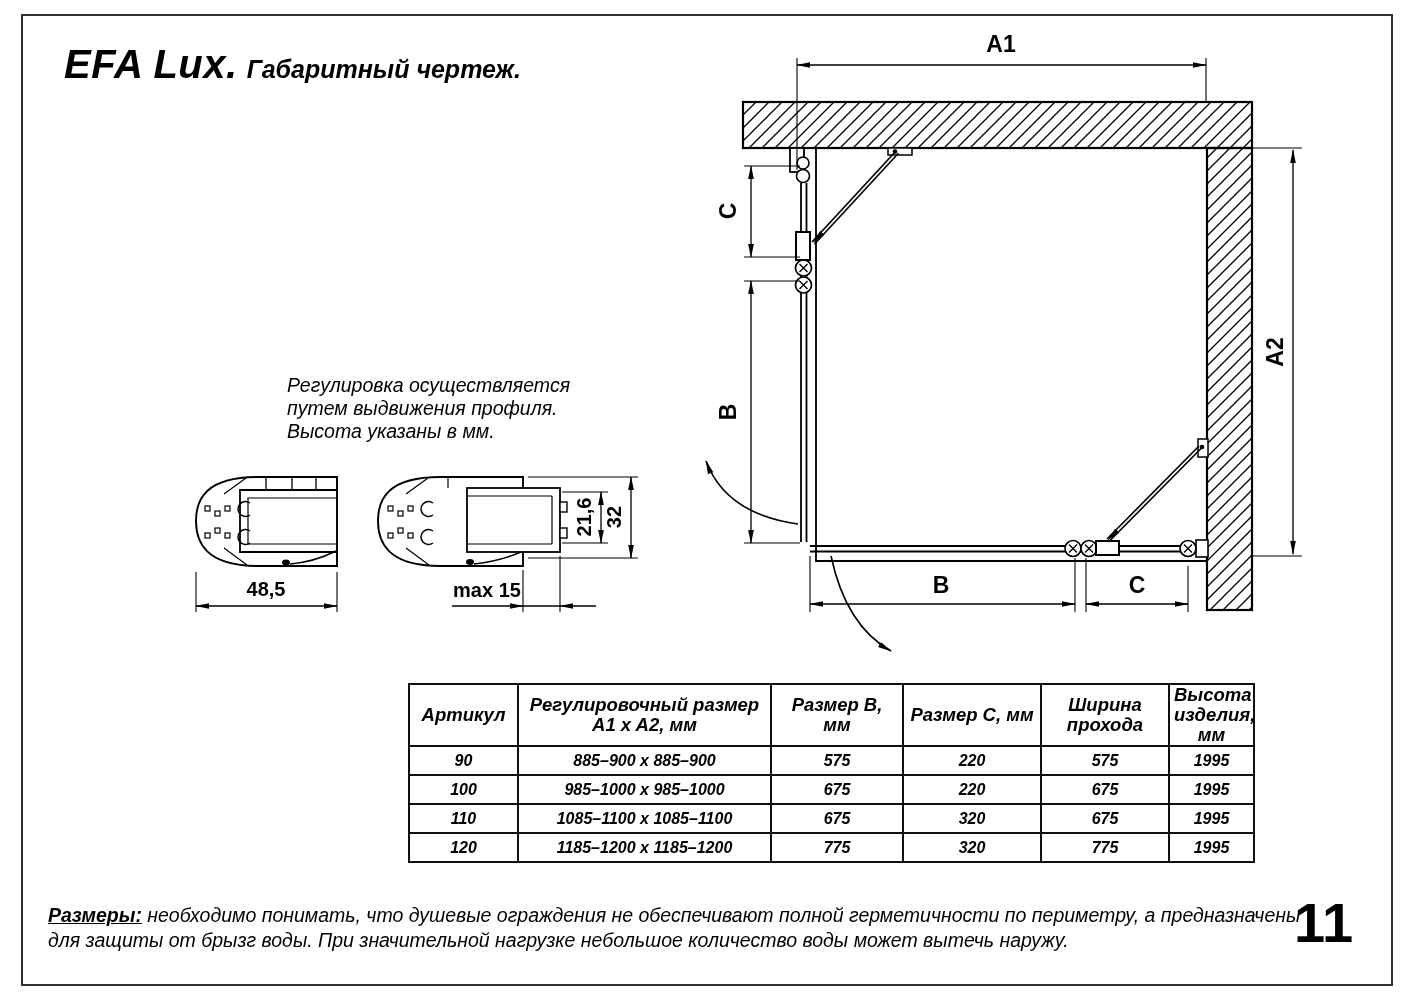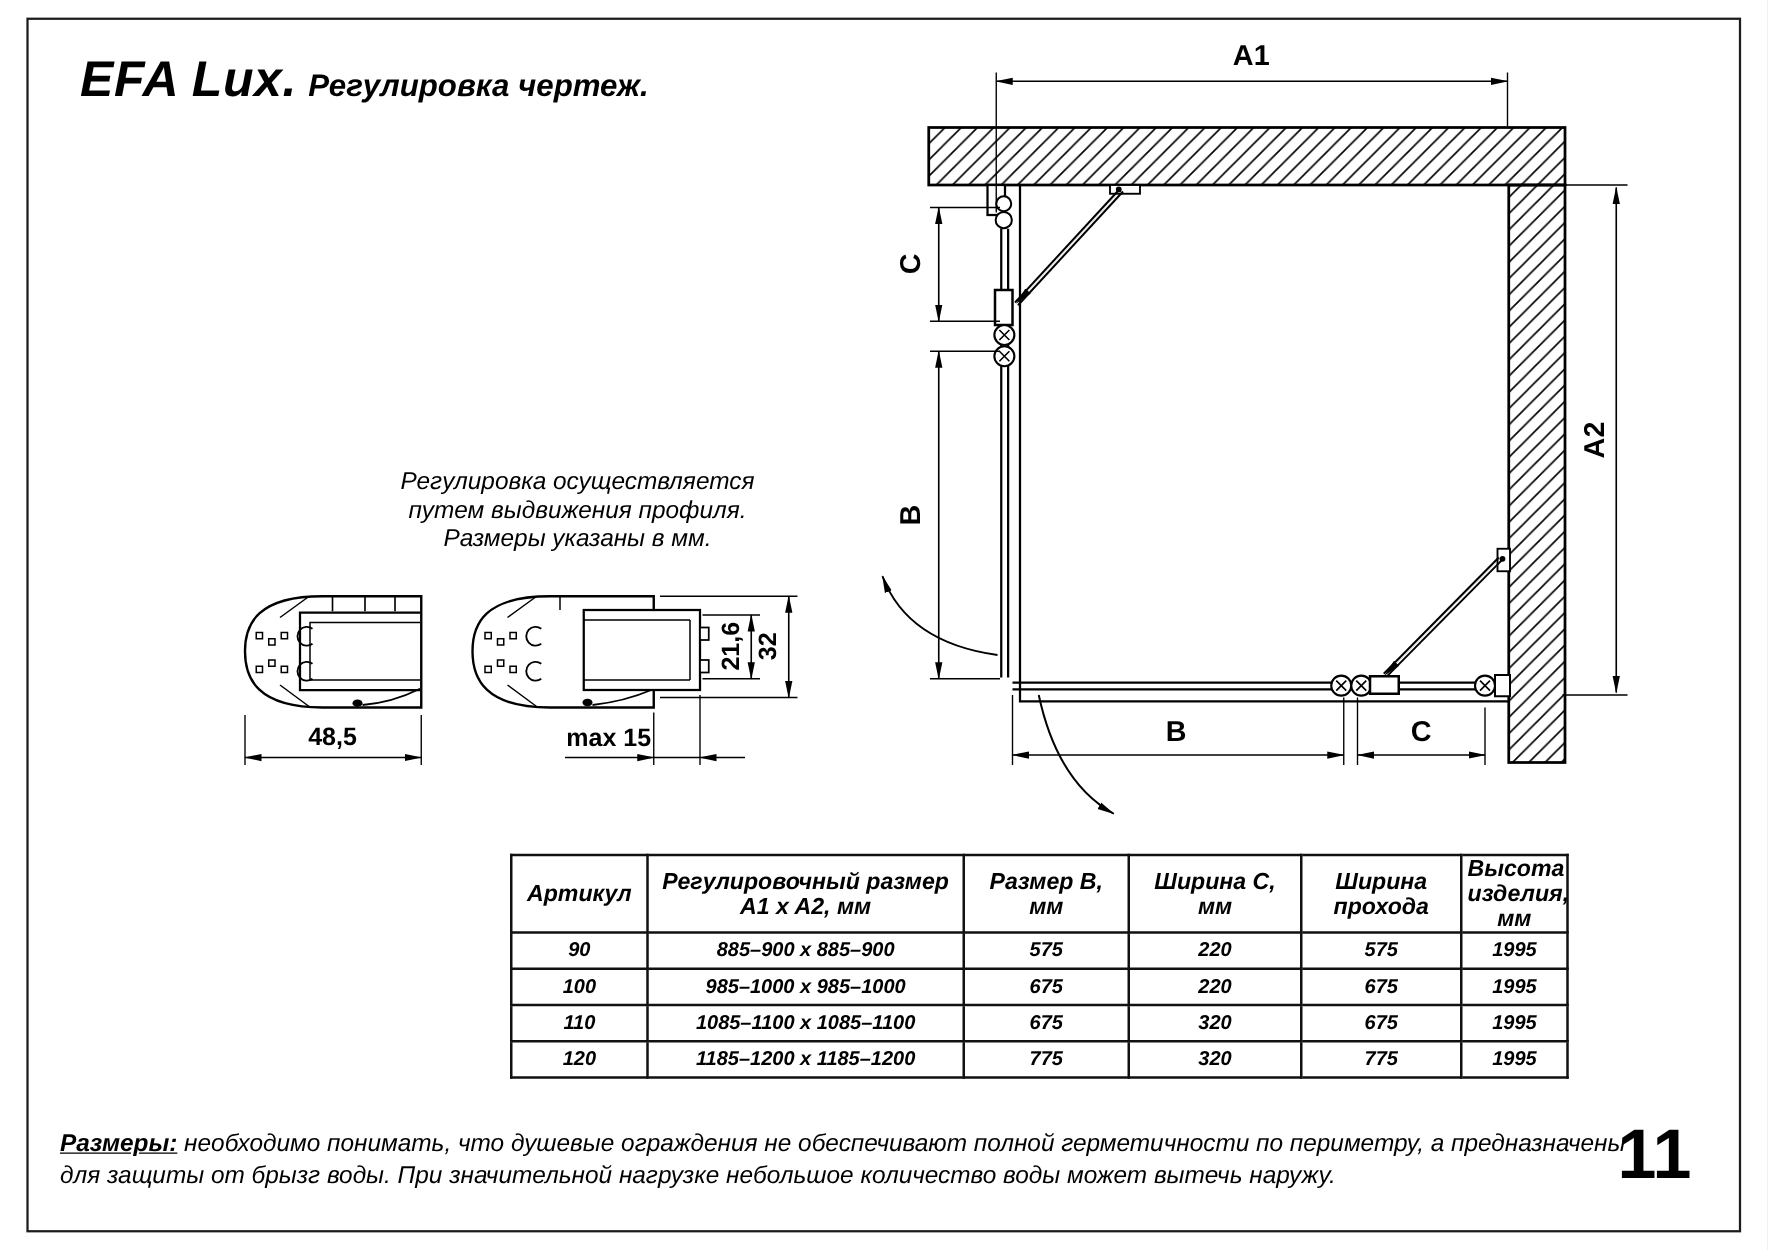--- a/index.html
+++ b/index.html
@@ -7,21 +7,21 @@
         font-family:"Liberation Sans",sans-serif;color:#000;}
   .page svg{position:absolute;left:0;top:0;}
   svg text{font-family:"Liberation Sans",sans-serif;fill:#000;}
   .dim{font-size:23px;font-weight:600;}
   .pdim{font-size:20px;font-weight:600;}
 
   .title{position:absolute;left:64px;top:42px;white-space:nowrap;}
   .title .t1{font-size:40px;font-weight:700;font-style:italic;letter-spacing:0.5px;}
   .title .t2{font-size:25px;font-weight:600;font-style:italic;margin-left:9px;}
 
-  .note{position:absolute;left:287px;top:374px;width:350px;text-align:center;
+  .note{position:absolute;left:287px;top:374px;width:350px;text-align:left;
         font-size:19.5px;font-style:italic;font-weight:500;line-height:23px;}
 
   table.spec{position:absolute;left:408px;top:683px;width:845px;border-collapse:collapse;
         table-layout:fixed;font-style:italic;}
   table.spec th,table.spec td{border:2px solid #111;text-align:center;vertical-align:middle;
         padding:0 4px;}
   table.spec th{height:60px;font-size:18.5px;font-weight:600;line-height:20px;}
   table.spec td{height:27px;font-size:16px;font-weight:600;}
 
   .footer{position:absolute;left:48px;top:903px;width:1220px;font-size:19.5px;
@@ -212,44 +212,44 @@
 
   <g>
     <line x1="528" y1="477" x2="638" y2="477" stroke="#000" stroke-width="1.1"></line>
     <line x1="528" y1="558" x2="638" y2="558" stroke="#000" stroke-width="1.1"></line>
     <line x1="631" y1="477" x2="631" y2="558" stroke="#000" stroke-width="1.3" marker-start="url(#arr)" marker-end="url(#arr)"></line>
     <text class="pdim" transform="rotate(-90 621 517)" x="621" y="517" text-anchor="middle">32</text>
   </g>
 </svg>
 
 <div class="title">
-  <span class="t1">EFA Lux.</span><span class="t2">Регулировка чертеж.</span>
+  <span class="t1">EFA Lux.</span><span class="t2">Габаритный чертеж.</span>
 </div>
 
 <div class="note">
   <div>Регулировка осуществляется</div>
   <div>путем выдвижения профиля.</div>
-  <div>Размеры указаны в мм.</div>
+  <div>Высота указаны в мм.</div>
 </div>
 
 <table class="spec">
   <colgroup>
     <col style="width:109px">
         <col style="width:253px">
         <col style="width:132px">
     <col style="width:138px">
         <col style="width:128px">
         <col style="width:85px">
   </colgroup>
   <thead>
     <tr>
       <th>Артикул</th>
       <th>Регулировочный размер A1 x A2, мм</th>
       <th>Размер B, мм</th>
-      <th>Ширина C, мм</th>
+      <th>Размер C, мм</th>
       <th>Ширина прохода</th>
       <th>Высота изделия, мм</th>
     </tr>
   </thead>
   <tbody>
     <tr>
       <td>90</td>
       <td>885–900 x 885–900</td>
       <td>575</td>
       <td>220</td>

